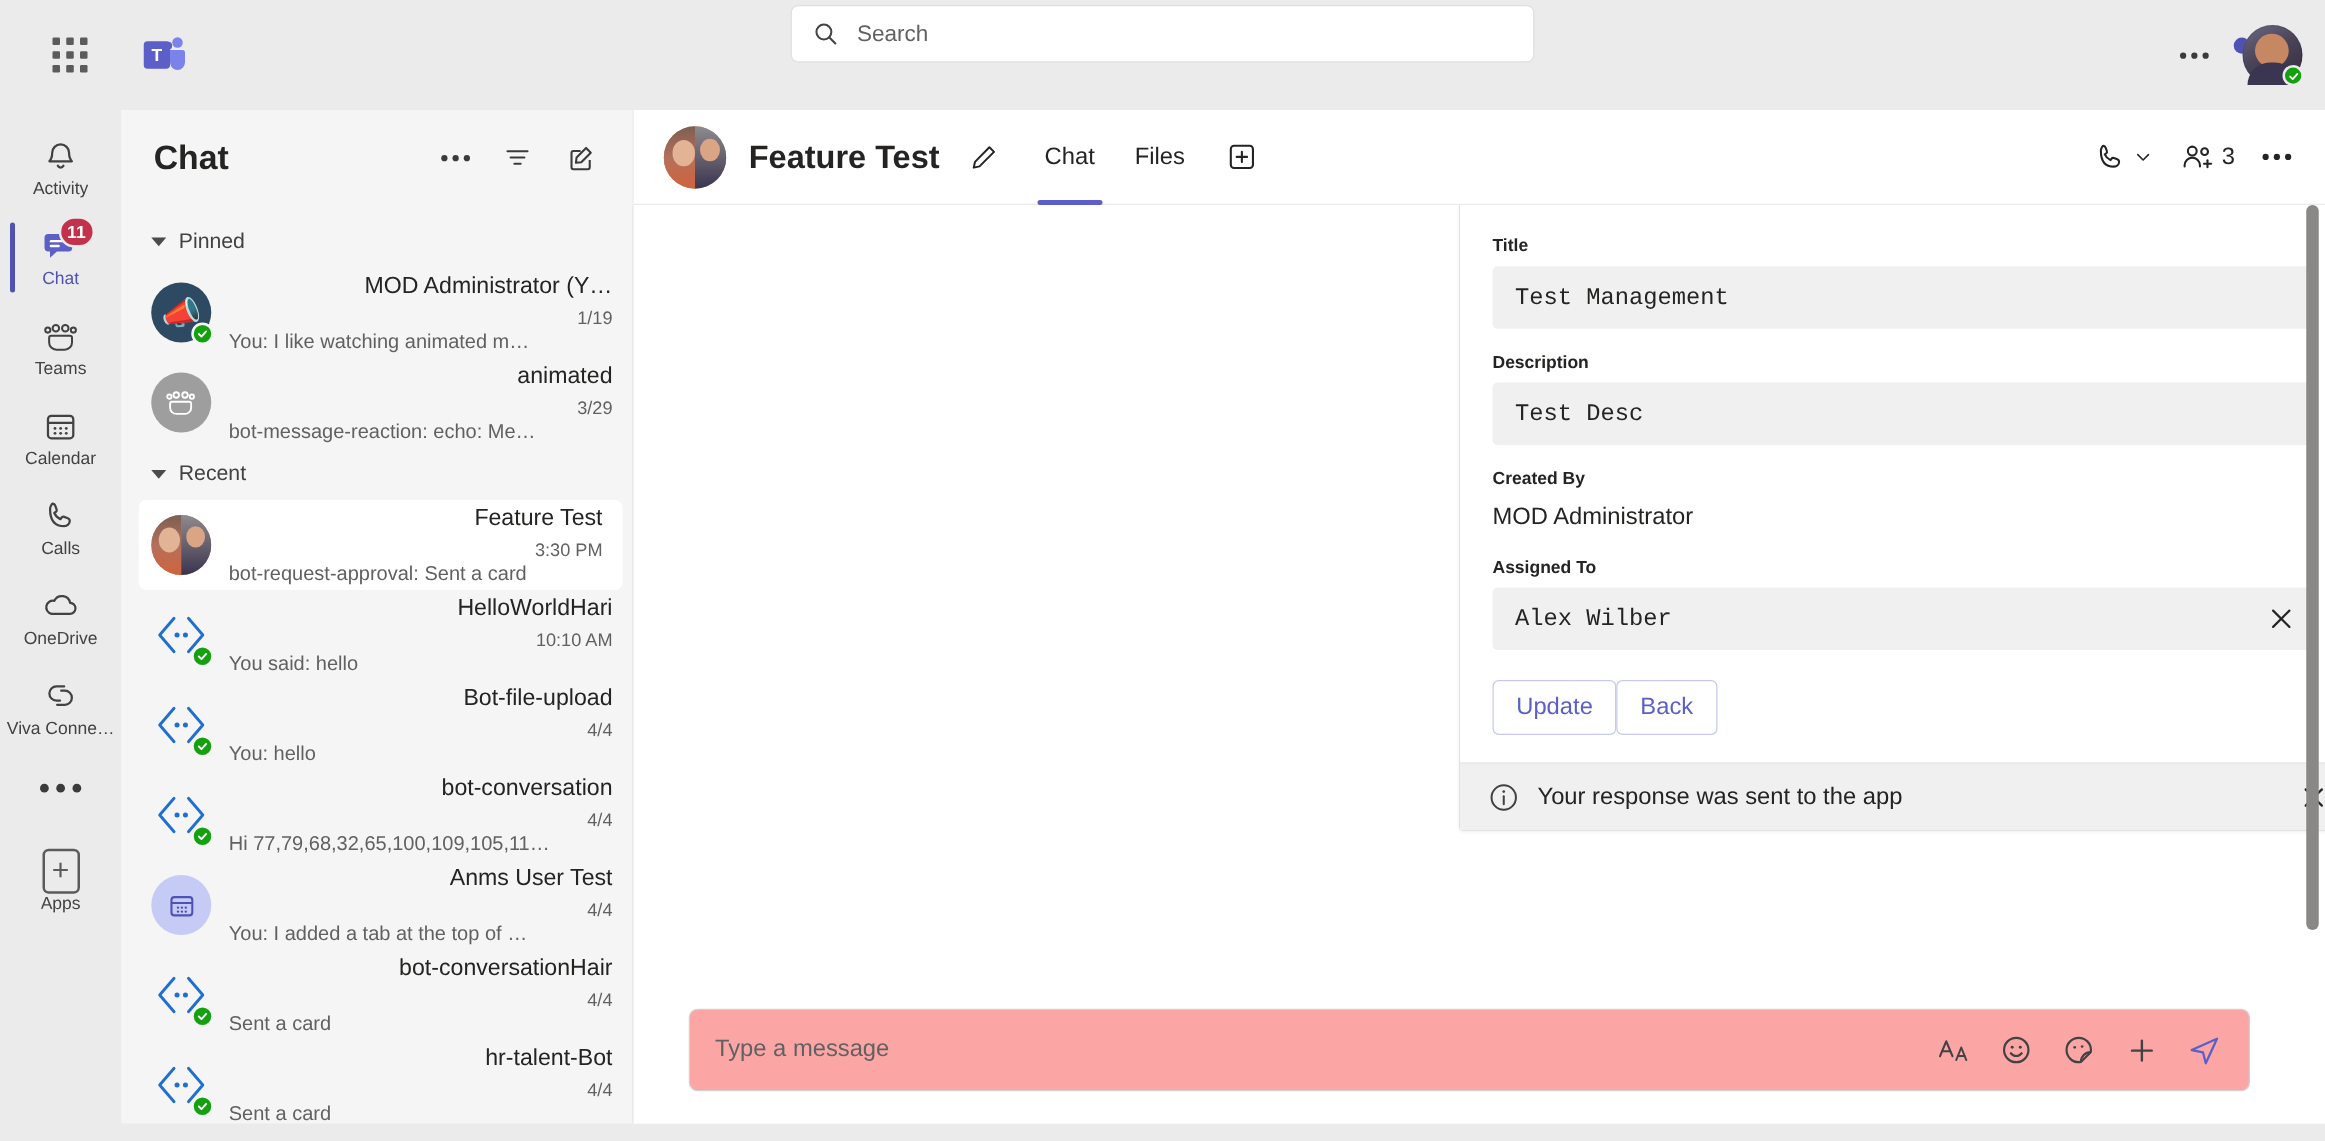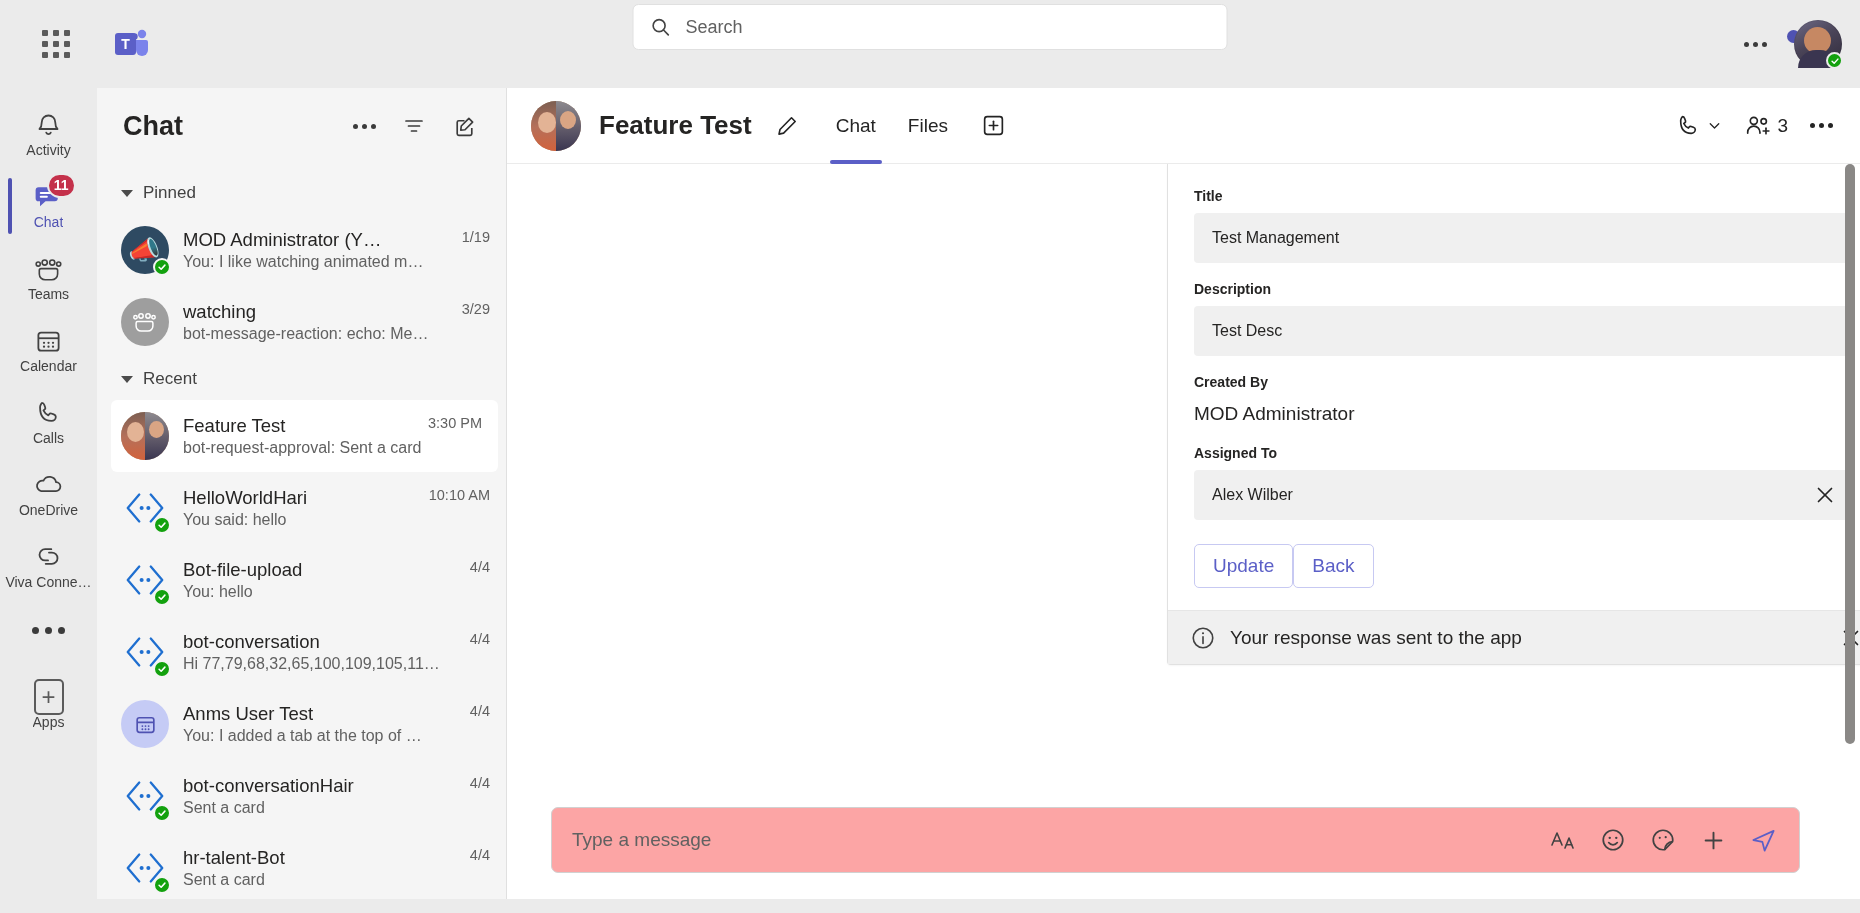--- a/index.html
+++ b/index.html
@@ -161,21 +161,21 @@
   .chat-av { width: 48px; height: 48px; flex: 0 0 48px; border-radius: 50%; position: relative; overflow: visible; }
   .chat-av .circ { width:48px;height:48px;border-radius:50%;overflow:hidden;display:flex;align-items:center;justify-content:center; }
   .pres-sm {
     position: absolute; right: -2px; bottom: -2px;
     width: 18px; height: 18px; border-radius: 50%;
     background: #13a10e; border: 2.5px solid #f5f5f5; z-index: 3;
     display:flex;align-items:center;justify-content:center;
   }
   .pres-sm svg { width:10px;height:10px;color:#fff; }
   .chat-txt { flex: 1; min-width: 0; display: flex; flex-direction: column; gap: 2px; }
-  .chat-line1 { display: flex; align-items: flex-start; gap: 8px; }
+  .chat-line1 { display: flex; align-items: flex-end; gap: 8px; flex-direction: column; }
   .chat-name {
     font-size: 18.5px; color: #252423; flex: 1;
     white-space: nowrap; overflow: hidden; text-overflow: ellipsis;
   }
   .chat-time { font-size: 14.5px; color: #616161; flex: 0 0 auto; }
   .chat-prev {
     font-size: 16px; color: #616161;
     white-space: nowrap; overflow: hidden; text-overflow: ellipsis;
   }
 
@@ -229,22 +229,22 @@
     width: 718px;
     box-shadow: 0 1px 2px rgba(0,0,0,.04);
     position: relative;
   }
   .card-inner { padding: 8px 30px 22px 26px; }
   .fld-label { font-size: 14px; font-weight: 700; color: #252423; margin: 18px 0 9px; }
   .fld-label:first-child { margin-top: 16px; }
   .fld-input {
     background: #f0f0f0; border-radius: 4px;
     height: 50px; display: flex; align-items: center;
-    padding: 0 18px; font-size: 16px; color: #252423;
-    position: relative; cursor: text;
+    padding: 0 18px; font-size: 19px; color: #252423;
+    position: relative; cursor: text; font-family: Liberation Mono, monospace;
   }
   .fld-static { font-size: 19px; color: #252423; padding: 4px 0 2px 0; }
   .fld-clear {
     position: absolute; right: 16px; top: 50%; transform: translateY(-50%);
     width: 26px; height: 26px; display:flex;align-items:center;justify-content:center;
     cursor: pointer; color: #242424;
   }
   .btn-row { display: flex; gap: 0; margin-top: 24px; }
   .cbtn {
     border: 1px solid #c7c9f2; border-radius: 5px; background: #fff;
@@ -493,21 +493,21 @@
                 <circle cx="9" cy="7" r="2.2"></circle>
                   <circle cx="16" cy="7" r="2.2"></circle>
                   <circle cx="21.5" cy="8.3" r="1.7"></circle>
                   <circle cx="3.5" cy="8.3" r="1.7"></circle>
                 <path d="M5.6 12.4h13.8a1.5 1.5 0 0 1 1.5 1.5v3.2a5 5 0 0 1-5 5H9.1a5 5 0 0 1-5-5v-3.2a1.5 1.5 0 0 1 1.5-1.5z" stroke-linejoin="round"></path>
               </svg>
             </span>
           </span>
           <span class="chat-txt">
             <span class="chat-line1">
-              <span class="chat-name">watching</span>
+              <span class="chat-name">animated</span>
               <span class="chat-time">3/29</span>
             </span>
             <span class="chat-prev">bot-message-reaction: echo: Me…</span>
           </span>
         </div>
 
         <div class="group-head">
           <span class="caret"></span>
           <span class="gname">Recent</span>
         </div>

